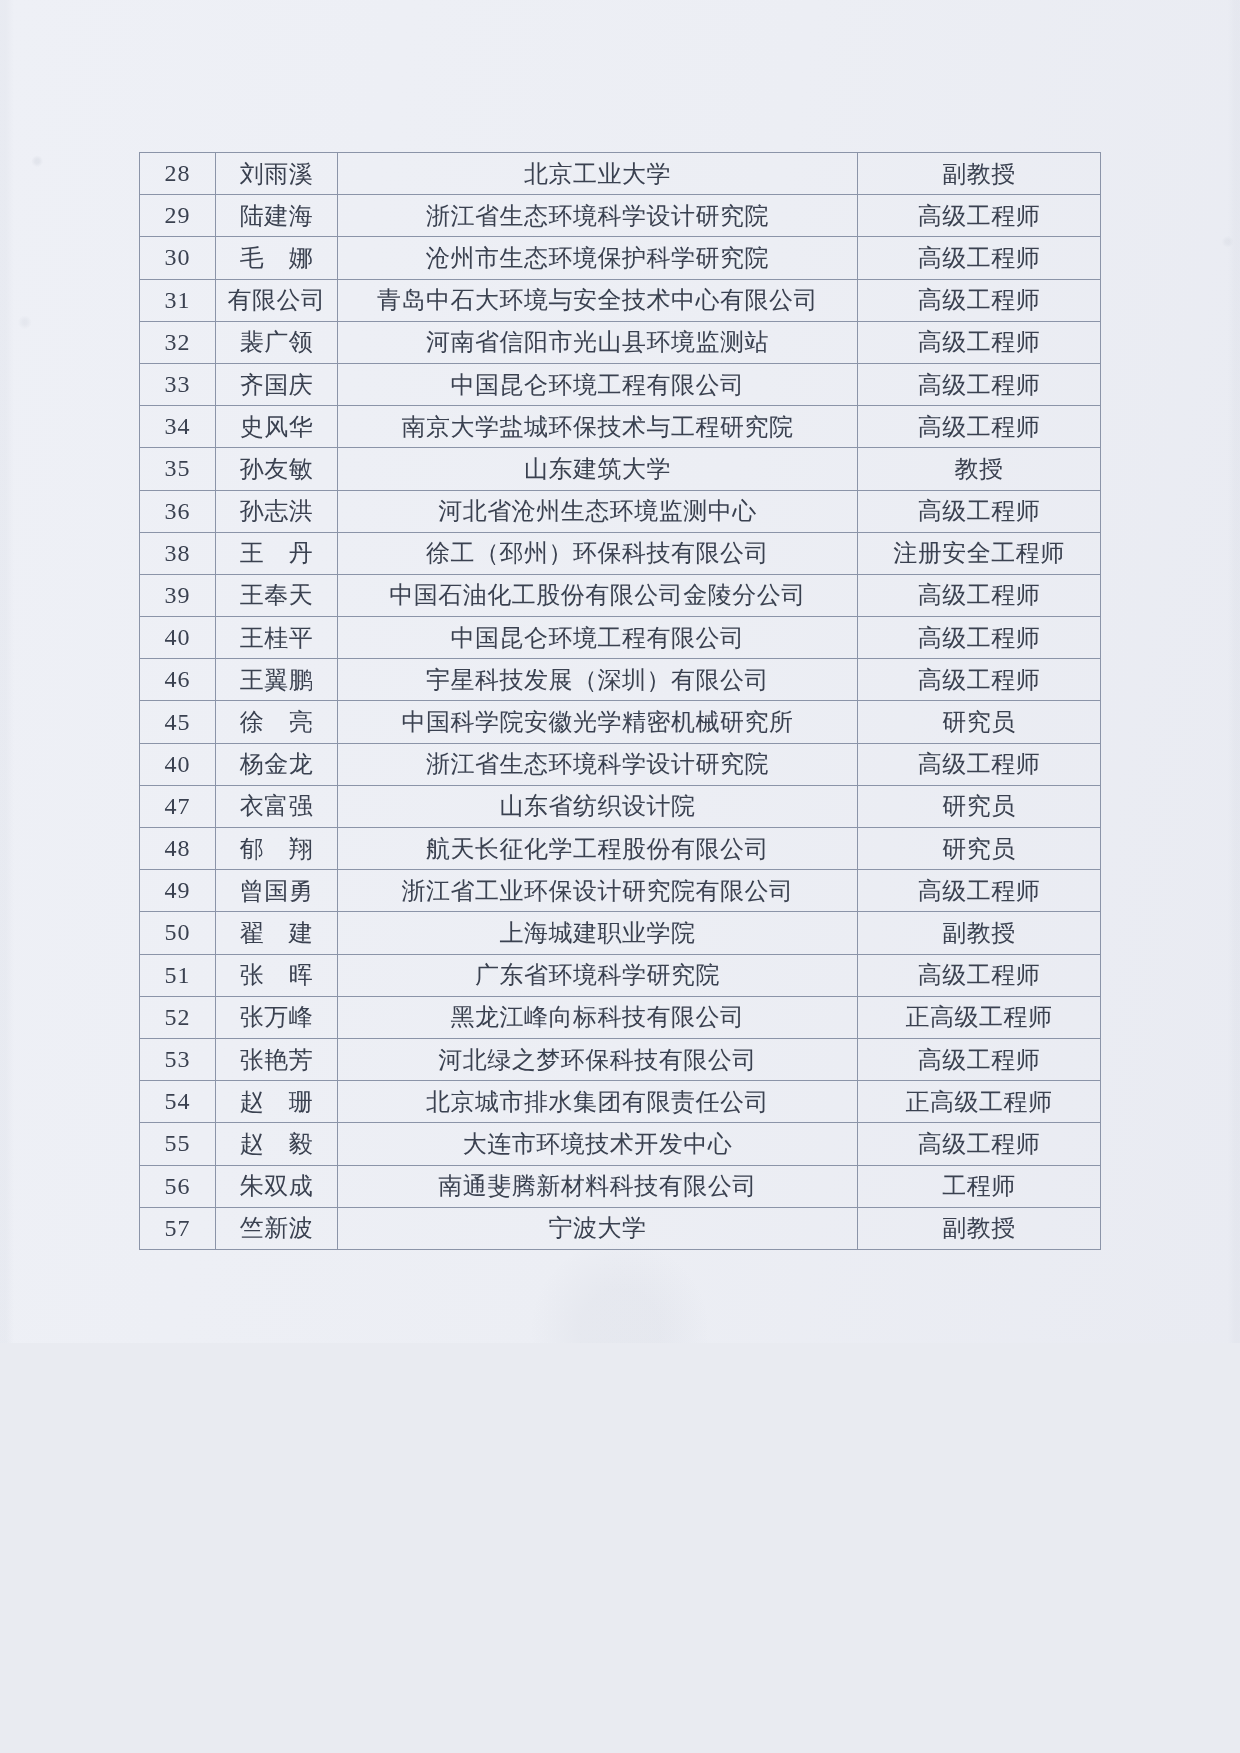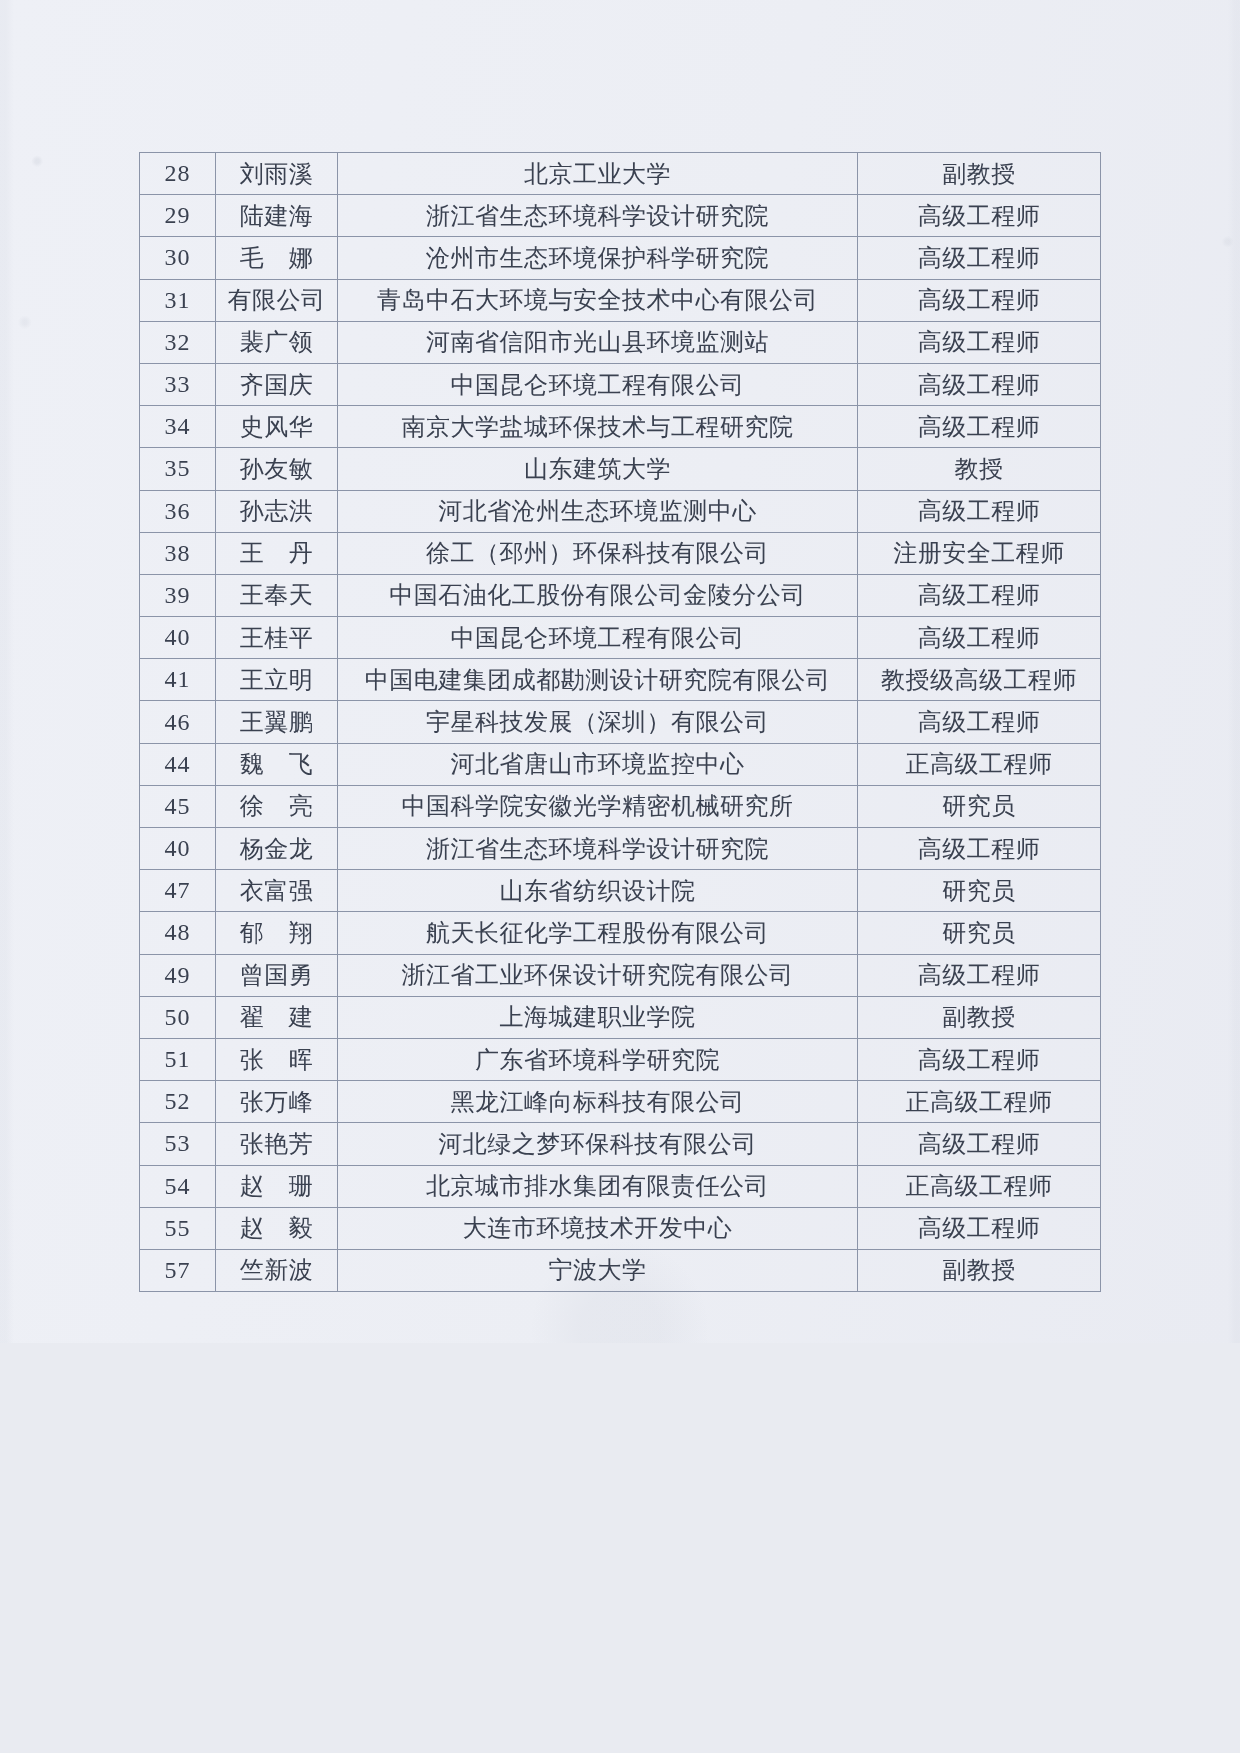--- a/index.html
+++ b/index.html
@@ -148,36 +148,24 @@
     <td>中国石油化工股份有限公司金陵分公司</td>
     <td>高级工程师</td>
   </tr>
         <tr>
     <td class="num">40</td>
     <td>王桂平</td>
     <td>中国昆仑环境工程有限公司</td>
     <td>高级工程师</td>
   </tr>
         <tr>
-    <td class="num">41</td>
-    <td>王立明</td>
-    <td>中国电建集团成都勘测设计研究院有限公司</td>
-    <td>教授级高级工程师</td>
-  </tr>
-        <tr>
     <td class="num">46</td>
     <td>王翼鹏</td>
     <td>宇星科技发展（深圳）有限公司</td>
     <td>高级工程师</td>
-  </tr>
-        <tr>
-    <td class="num">44</td>
-    <td>魏　飞</td>
-    <td>河北省唐山市环境监控中心</td>
-    <td>正高级工程师</td>
   </tr>
         <tr>
     <td class="num">45</td>
     <td>徐　亮</td>
     <td>中国科学院安徽光学精密机械研究所</td>
     <td>研究员</td>
   </tr>
         <tr>
     <td class="num">40</td>
     <td>杨金龙</td>
@@ -232,20 +220,26 @@
     <td>北京城市排水集团有限责任公司</td>
     <td>正高级工程师</td>
   </tr>
         <tr>
     <td class="num">55</td>
     <td>赵　毅</td>
     <td>大连市环境技术开发中心</td>
     <td>高级工程师</td>
   </tr>
         <tr>
+    <td class="num">56</td>
+    <td>朱双成</td>
+    <td>南通斐腾新材料科技有限公司</td>
+    <td>工程师</td>
+  </tr>
+        <tr>
     <td class="num">57</td>
     <td>竺新波</td>
     <td>宁波大学</td>
     <td>副教授</td>
   </tr>
       </tbody>
   </table>
 
   <div class="footer">— 4 —</div>
 </div>

